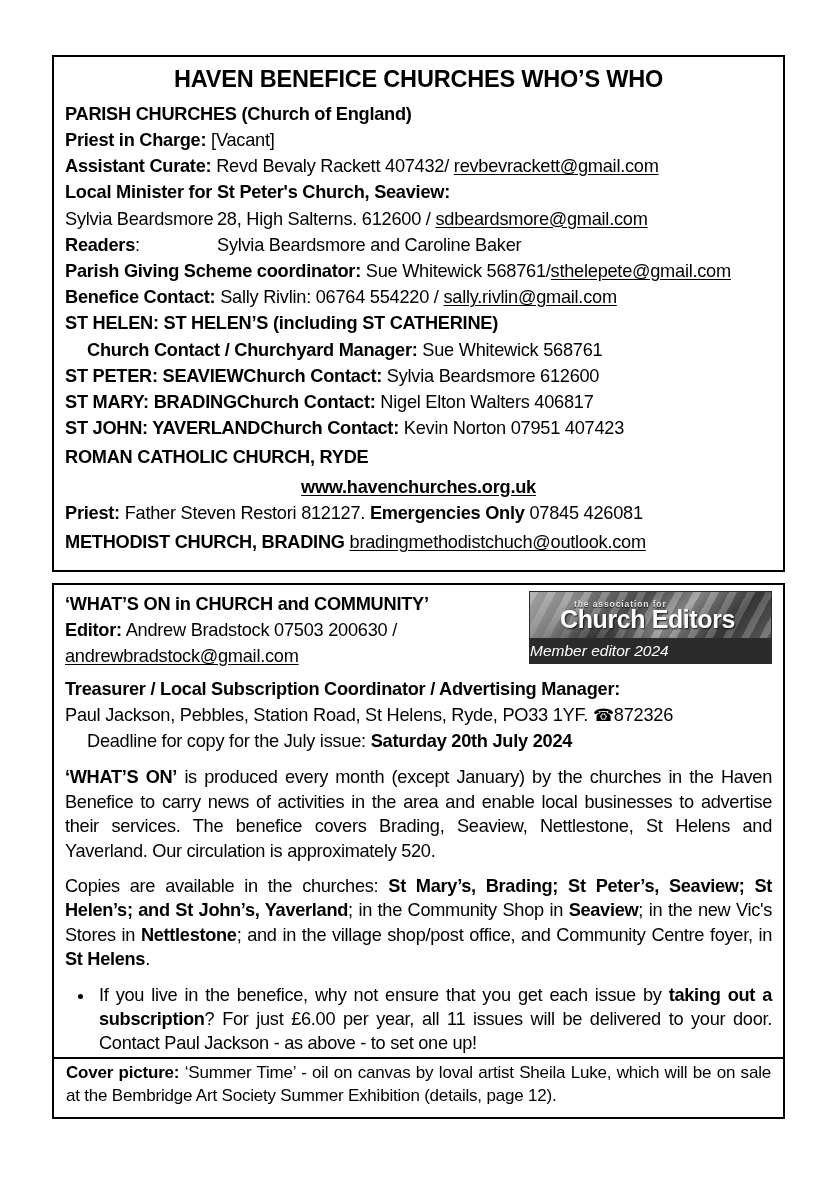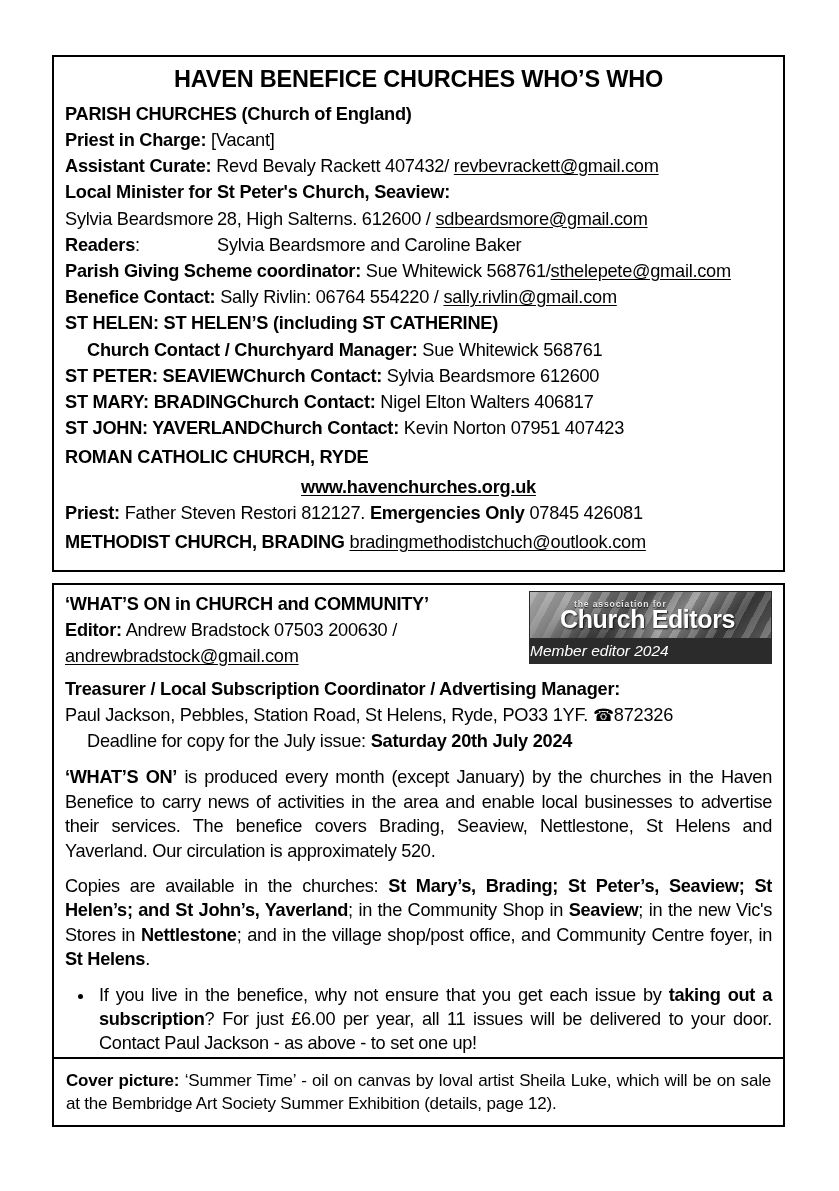--- a/index.html
+++ b/index.html
@@ -267,20 +267,20 @@
 
       <ul class="bullet-list">
         <li>
           <span>If you live in the benefice, why not ensure that you get each issue by </span><span class="b">taking out a subscription</span><span>? For just £6.00 per year, all 11 issues will be delivered to your door. Contact Paul Jackson - as above - to set one up!</span>
         </li>
       </ul>
     </div>
   </section>
 
   <section class="box" id="box-cover">
-    <div class="inner" style="padding:10px 12px 9px 12px;">
+    <div class="inner" style="padding:2px 12px 9px 12px;">
       <p class="cover-text">
         <span class="b">Cover picture:</span><span> ‘Summer Time’ - oil on canvas by loval artist Sheila Luke, which will be on sale at the Bembridge Art Society Summer Exhibition (details, page 12).</span>
       </p>
     </div>
   </section>
 
 </div>
 
 </body></html>

